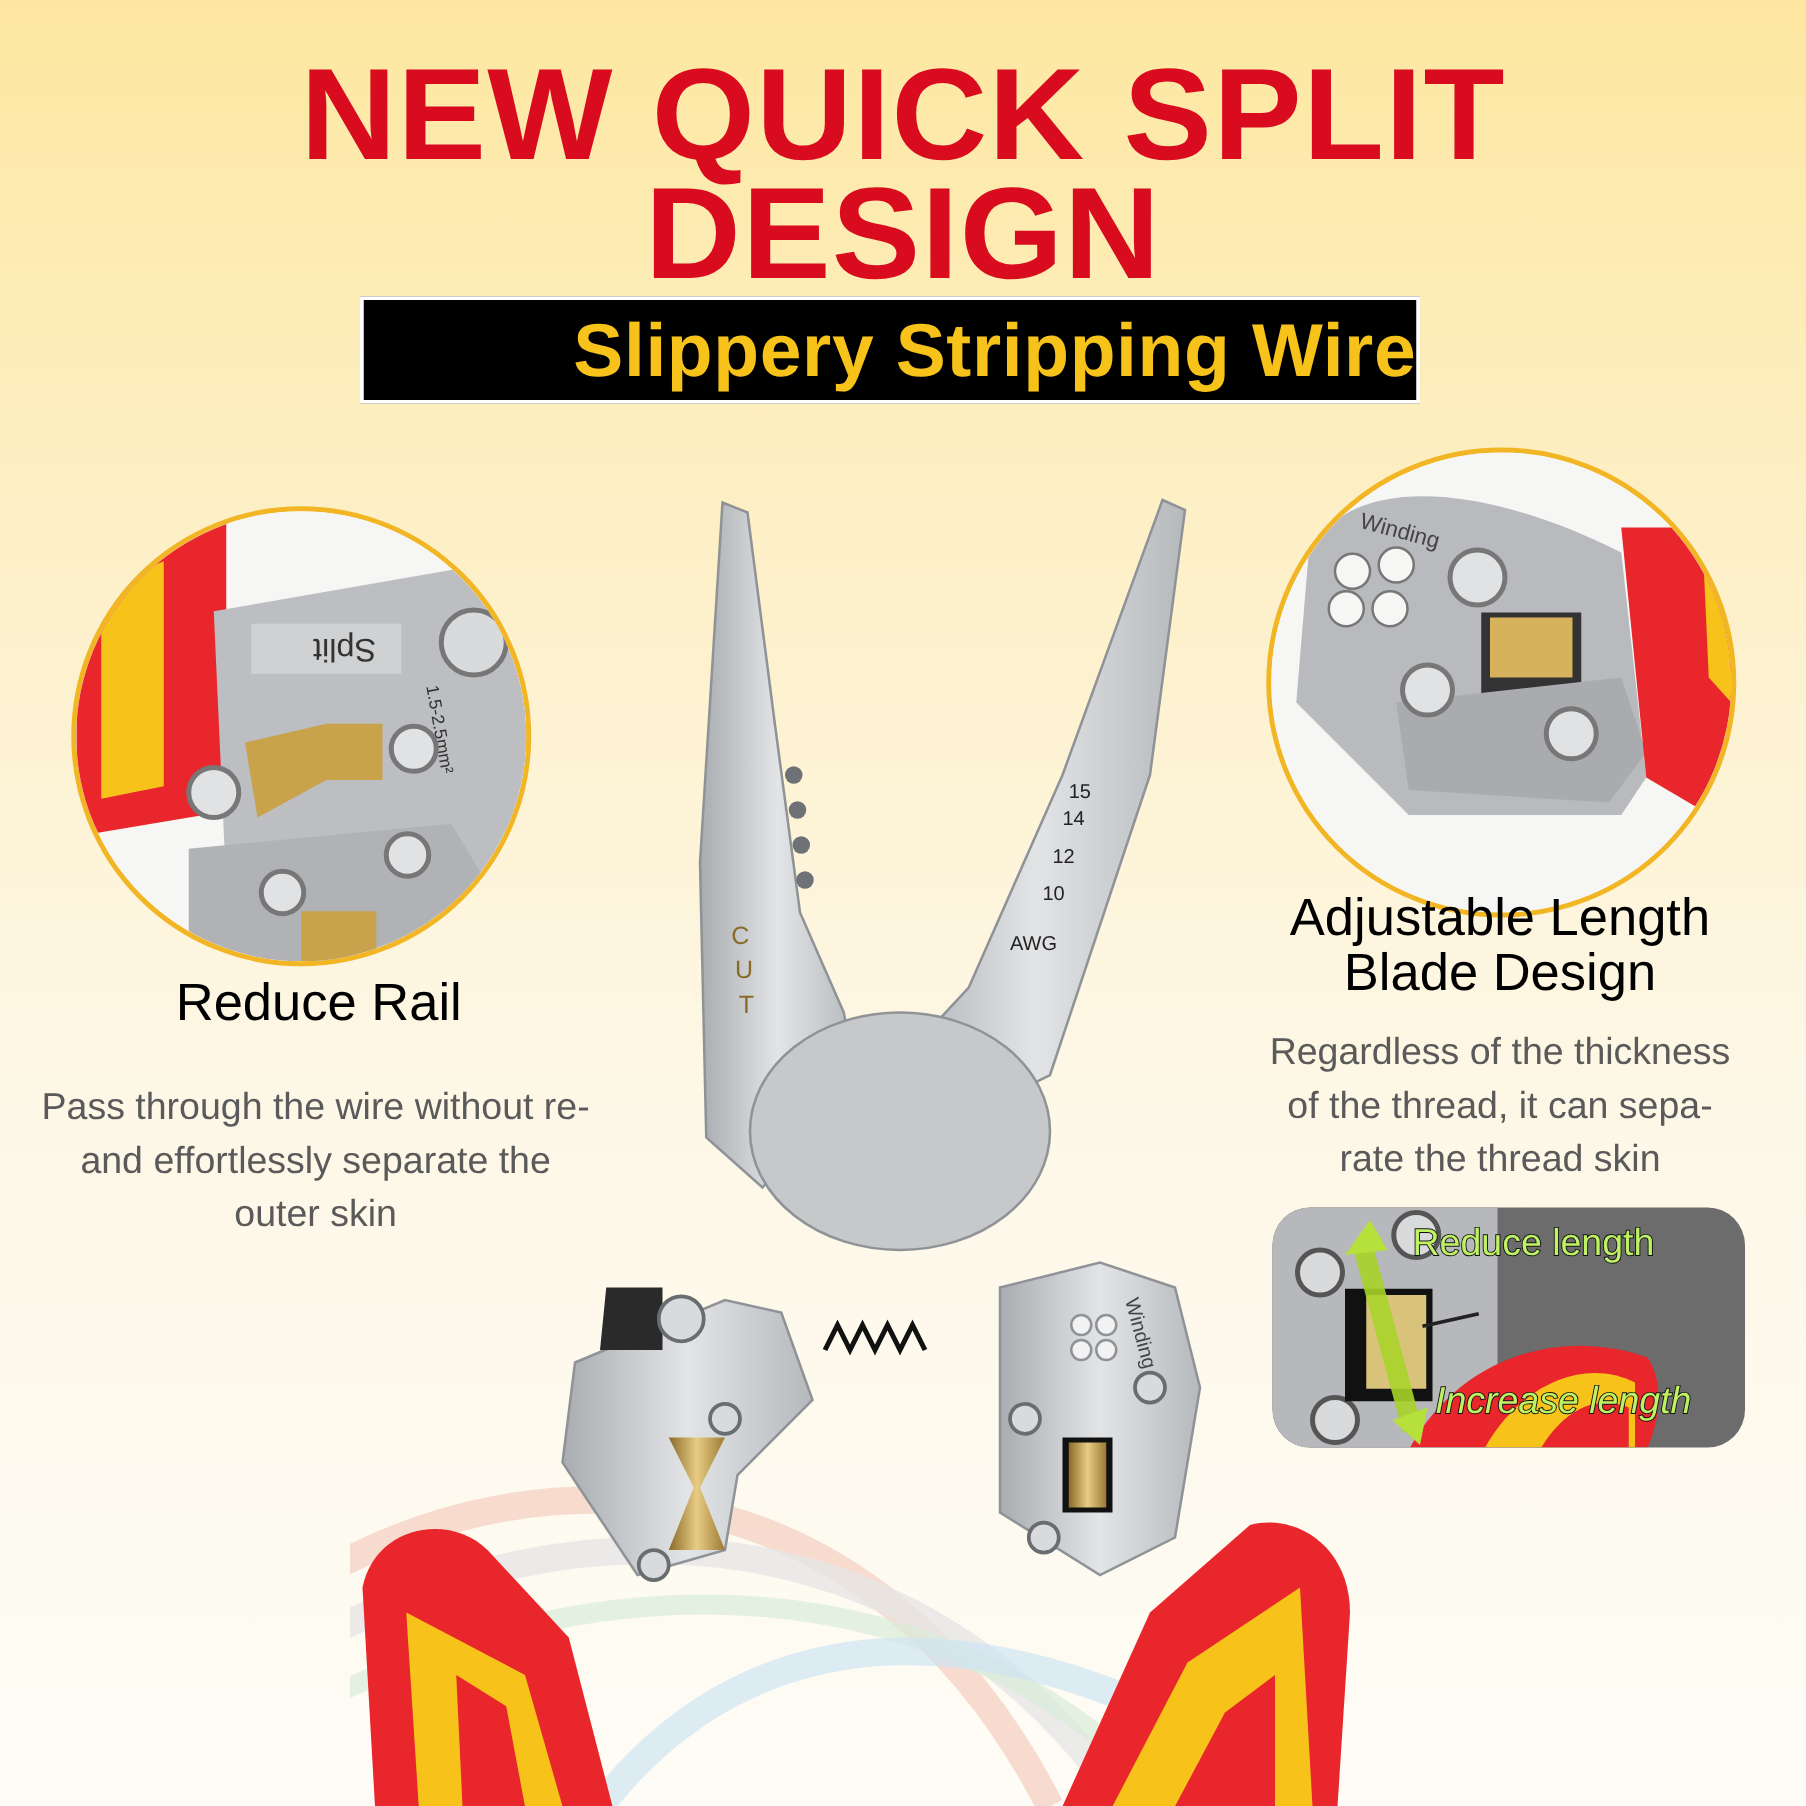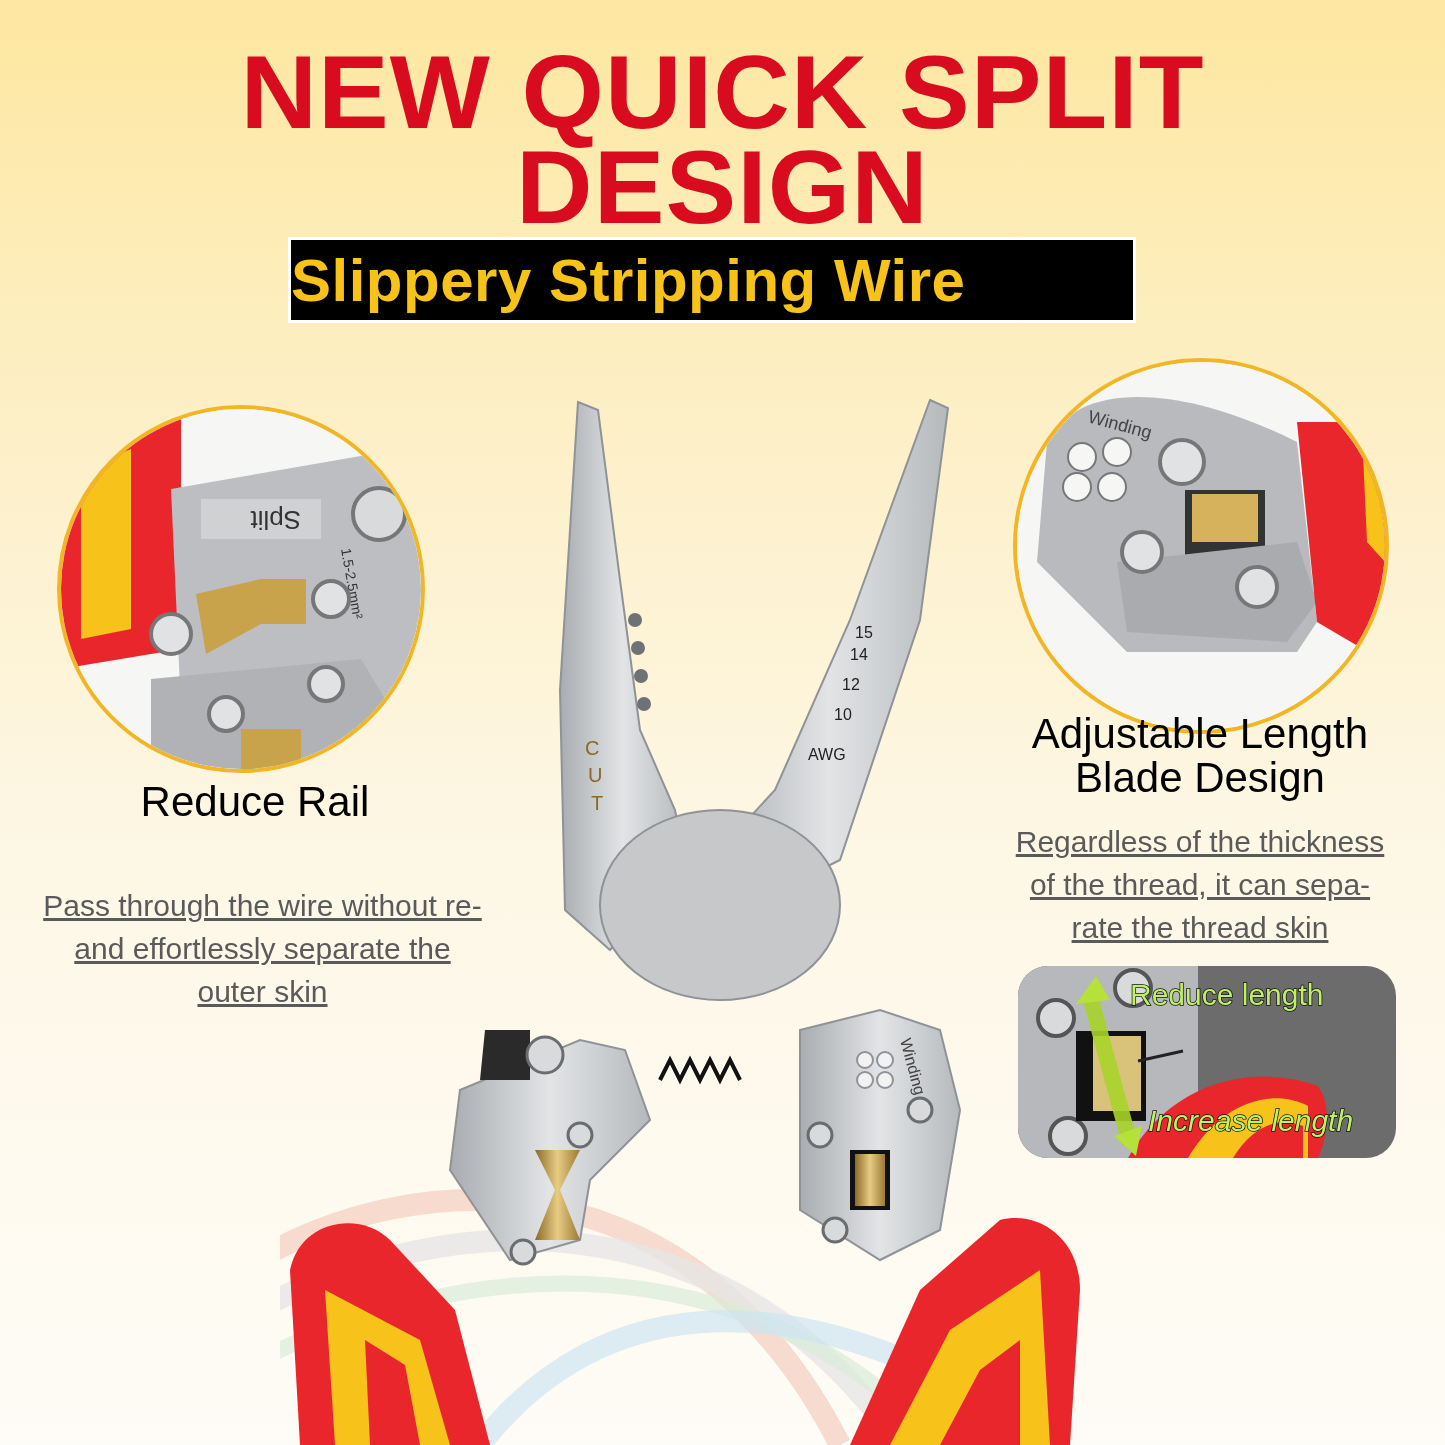--- a/index.html
+++ b/index.html
@@ -10,33 +10,33 @@
 
   .headline { left:0; width:1445px; text-align:center; color:#d90c1f;
               font-family:"Liberation Sans", sans-serif; font-weight:bold;
               font-size:104px; line-height:94px; letter-spacing:1px;
               transform:scaleX(1.02); }
   .headline-1 { top:45px; }
   .headline-2 { top:140px; }
 
   .banner { left:288px; top:237px; width:848px; height:86px; background:#000;
             border:3px solid #fff; box-sizing:border-box;
-            display:flex; align-items:center; justify-content:flex-start; }
+            display:flex; align-items:center; justify-content:flex-end; }
   .banner span { color:#f7c21a; font-weight:bold; font-size:60px; letter-spacing:0.5px; }
 
   .circle { border-radius:50%; border:4px solid #f2b625; box-sizing:border-box; overflow:hidden;
             background:#f7f7f5; }
   .circle-left { left:57px; top:405px; width:368px; height:368px; }
   .circle-right { left:1013px; top:358px; width:376px; height:376px; }
 
   .feat-title { color:#000; font-size:42px; line-height:44px; text-align:center; }
-  .feat-desc { color:#5a5a5a; font-size:30px; line-height:43px; text-align:center;text-decoration:underline; }
+  .feat-desc { color:#5a5a5a; font-size:30px; line-height:43px; text-align:center; }
 
   .left-title { left:40px; width:430px; top:780px; }
-  .left-desc { left:10px; width:505px; top:864px;margin-top:20px; }
+  .left-desc { left:0; width:505px; top:864px; }
   .right-title { left:990px; width:420px; top:712px; }
   .right-desc { left:985px; width:430px; top:820px; }
 
   .callout { left:1018px; top:966px; width:378px; height:192px; border-radius:30px; overflow:hidden;
              background:#6c6c6c; }
   .callout-label { color:#bef264; font-size:30px; -webkit-text-stroke:1.5px #111; paint-order:stroke fill;
                    font-weight:normal; }
   .callout-reduce { left:112px; top:12px; }
   .callout-increase { left:130px; top:138px;font-style:italic; }
 

